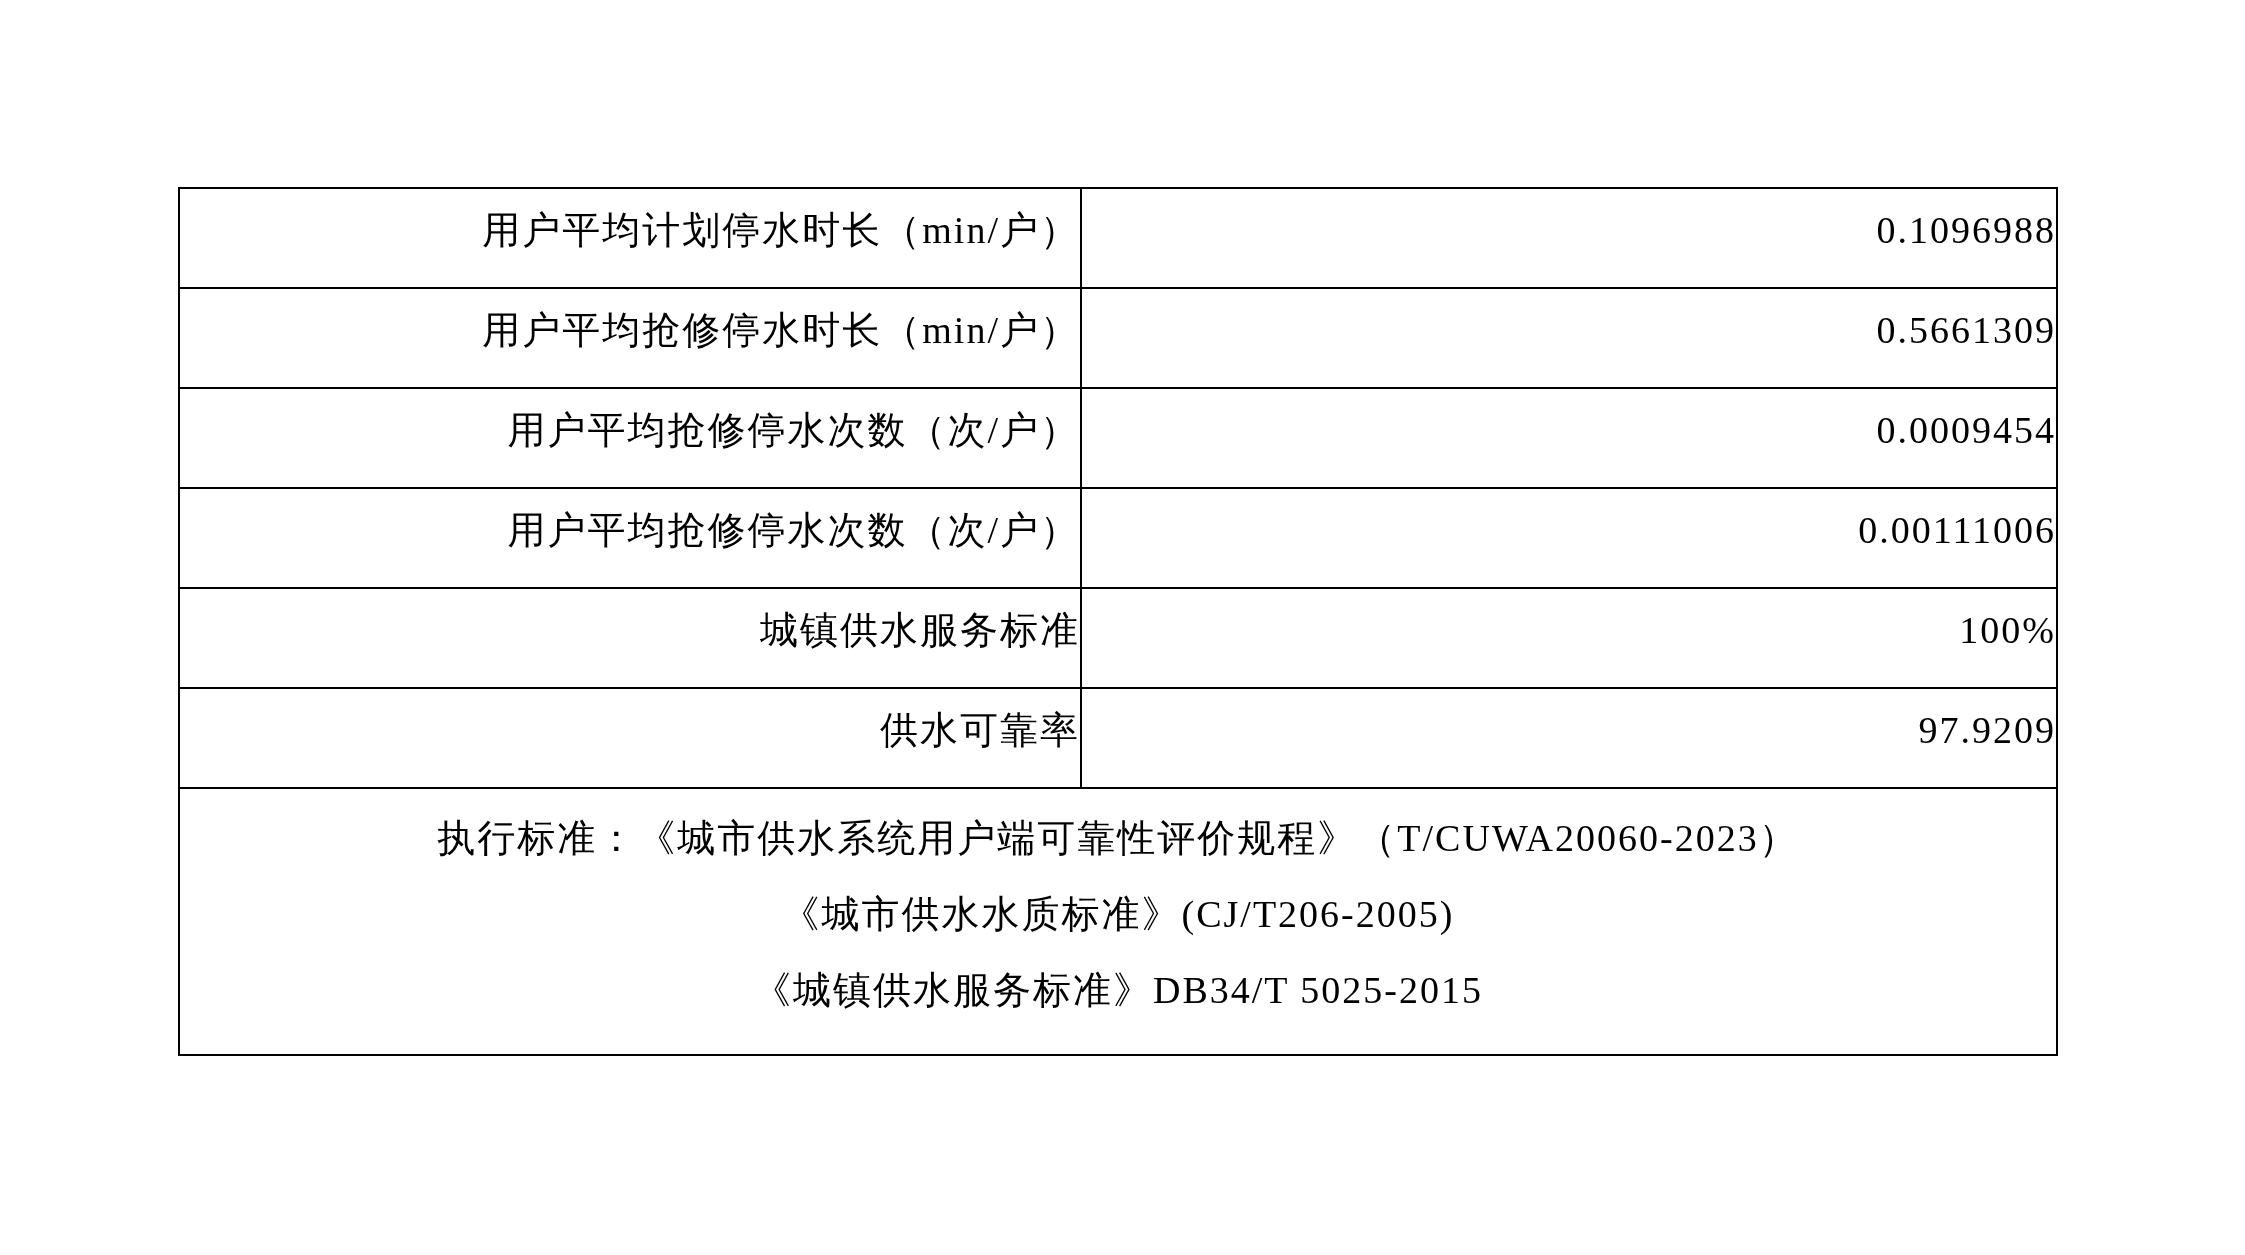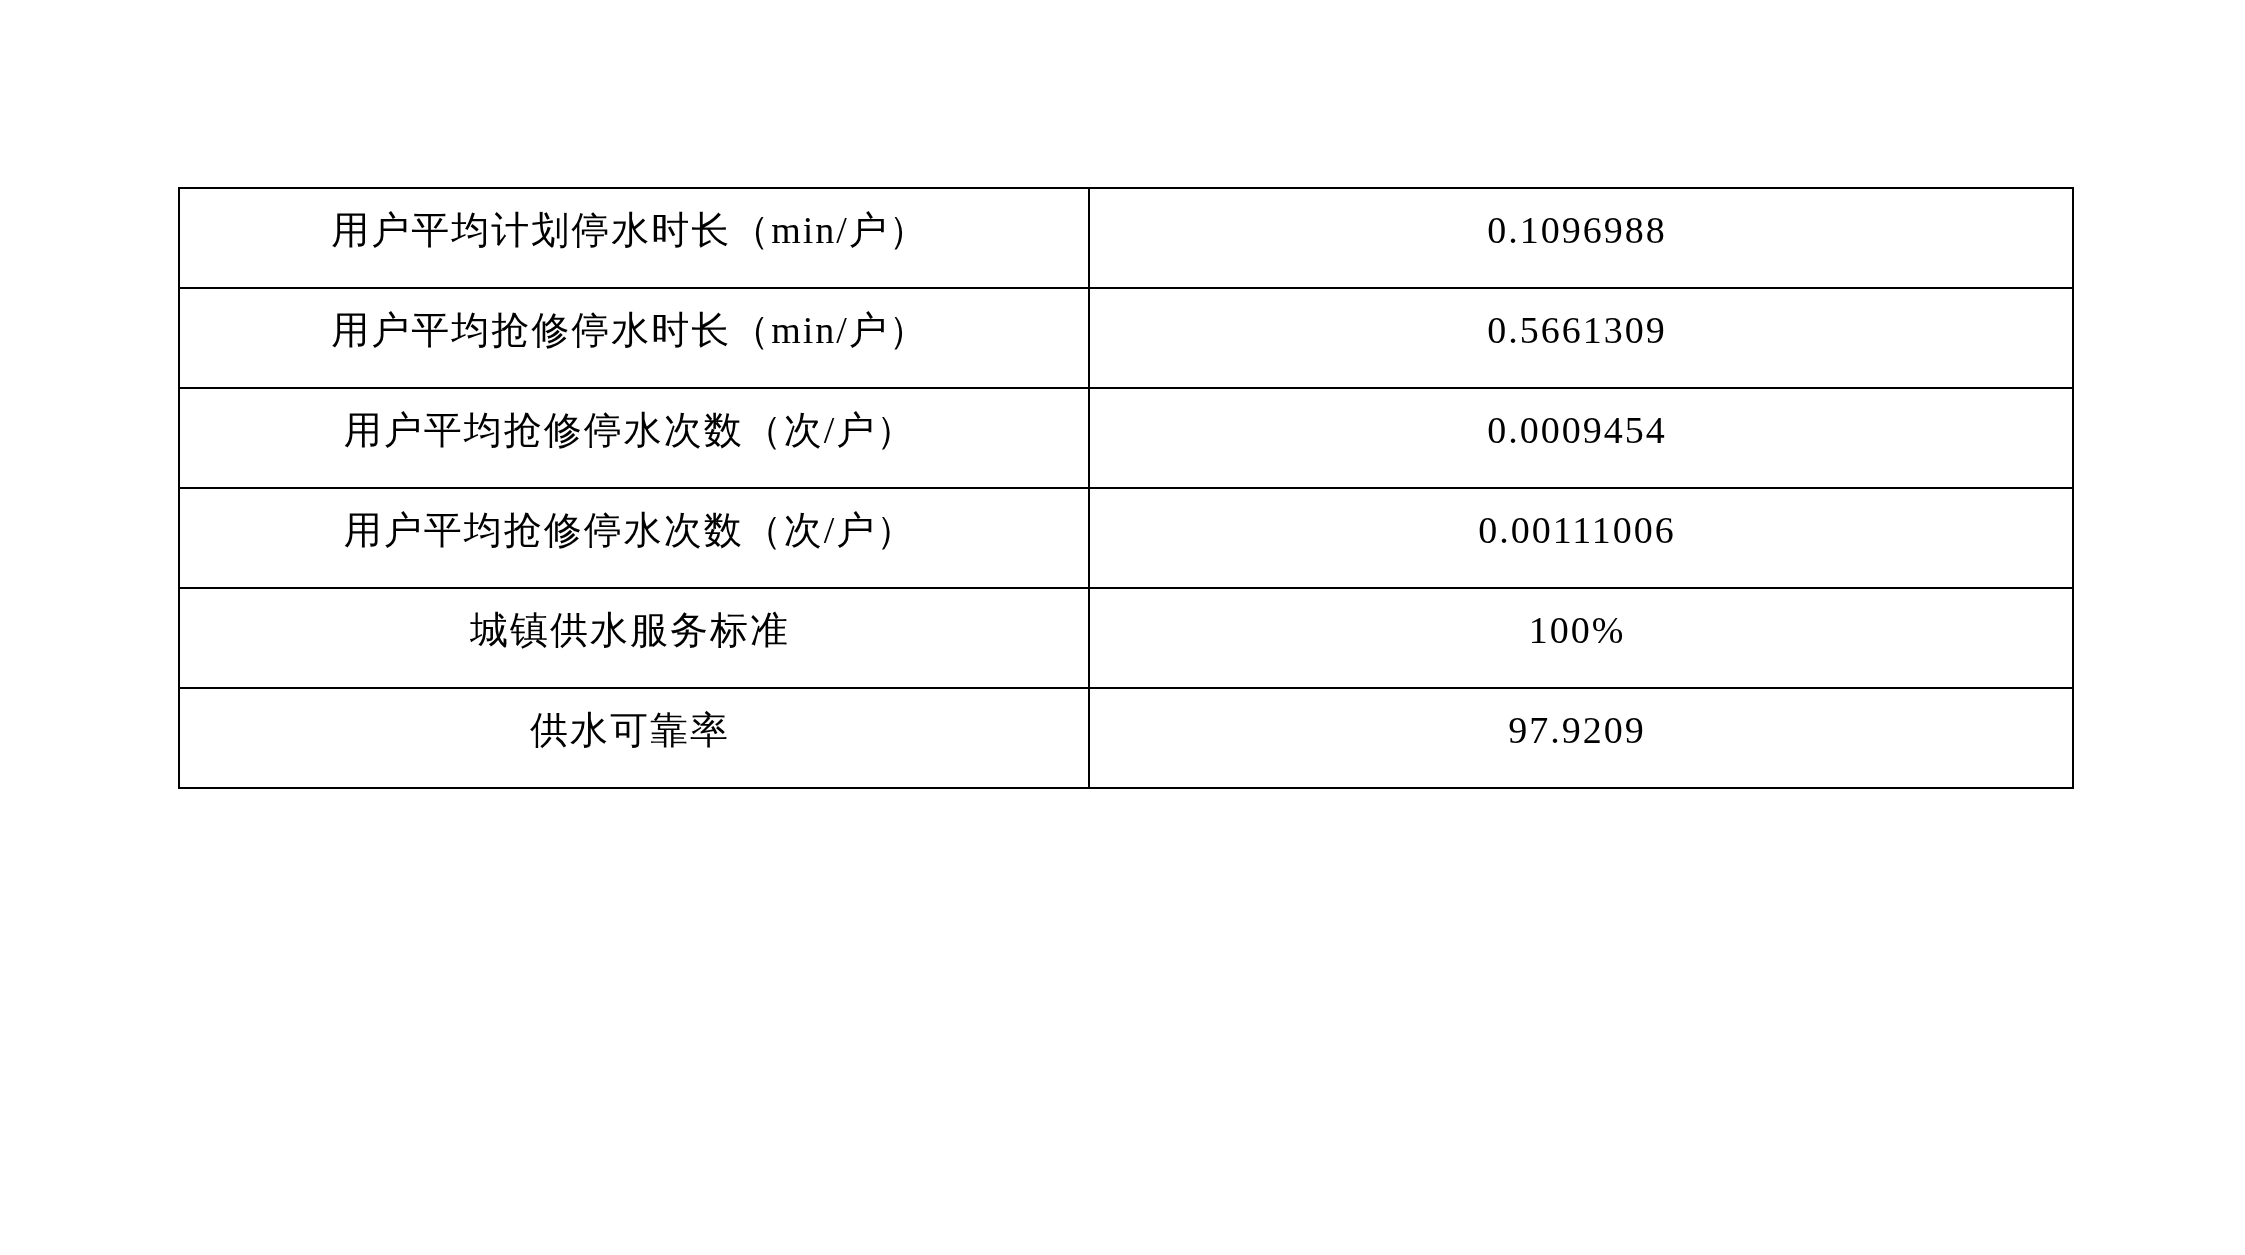--- a/index.html
+++ b/index.html
@@ -38,25 +38,25 @@
     position: absolute;
     left: 178px;
     top: 187px;
     width: 1874px;
     border-collapse: collapse;
     table-layout: fixed;
     background: #ffffff;
   }
   table.kpi-table td {
     border: 2px solid #000000;
-    text-align: center;
+    text-align: right;
     vertical-align: middle;
     font-size: 38px;
     letter-spacing: 2px;
-    padding: 0 8px 16px 0;
+    padding: 0 0 16px 0;
   }
   td.label-cell {
     width: 900px;
   }
   td.value-cell {
     width: 974px;
     letter-spacing: 1px;
   }
   tr.data-row {
     height: 100px;
@@ -105,16 +105,25 @@
         <td class="value-cell">0.00111006</td>
       </tr>
       <tr class="data-row">
         <td class="label-cell">城镇供水服务标准</td>
         <td class="value-cell">100%</td>
       </tr>
       <tr class="data-row">
         <td class="label-cell">供水可靠率</td>
         <td class="value-cell">97.9209</td>
       </tr>
+      <tr>
+        <td class="footer-cell" colspan="2">
+          <div class="footer-lines">
+            <div class="footer-line">执行标准：《城市供水系统用户端可靠性评价规程》（T/CUWA20060-2023）</div>
+            <div class="footer-line">《城市供水水质标准》(CJ/T206-2005)</div>
+            <div class="footer-line">《城镇供水服务标准》DB34/T 5025-2015</div>
+          </div>
+        </td>
+      </tr>
     </tbody>
   </table>
 
 </div>
 
 </body></html>

